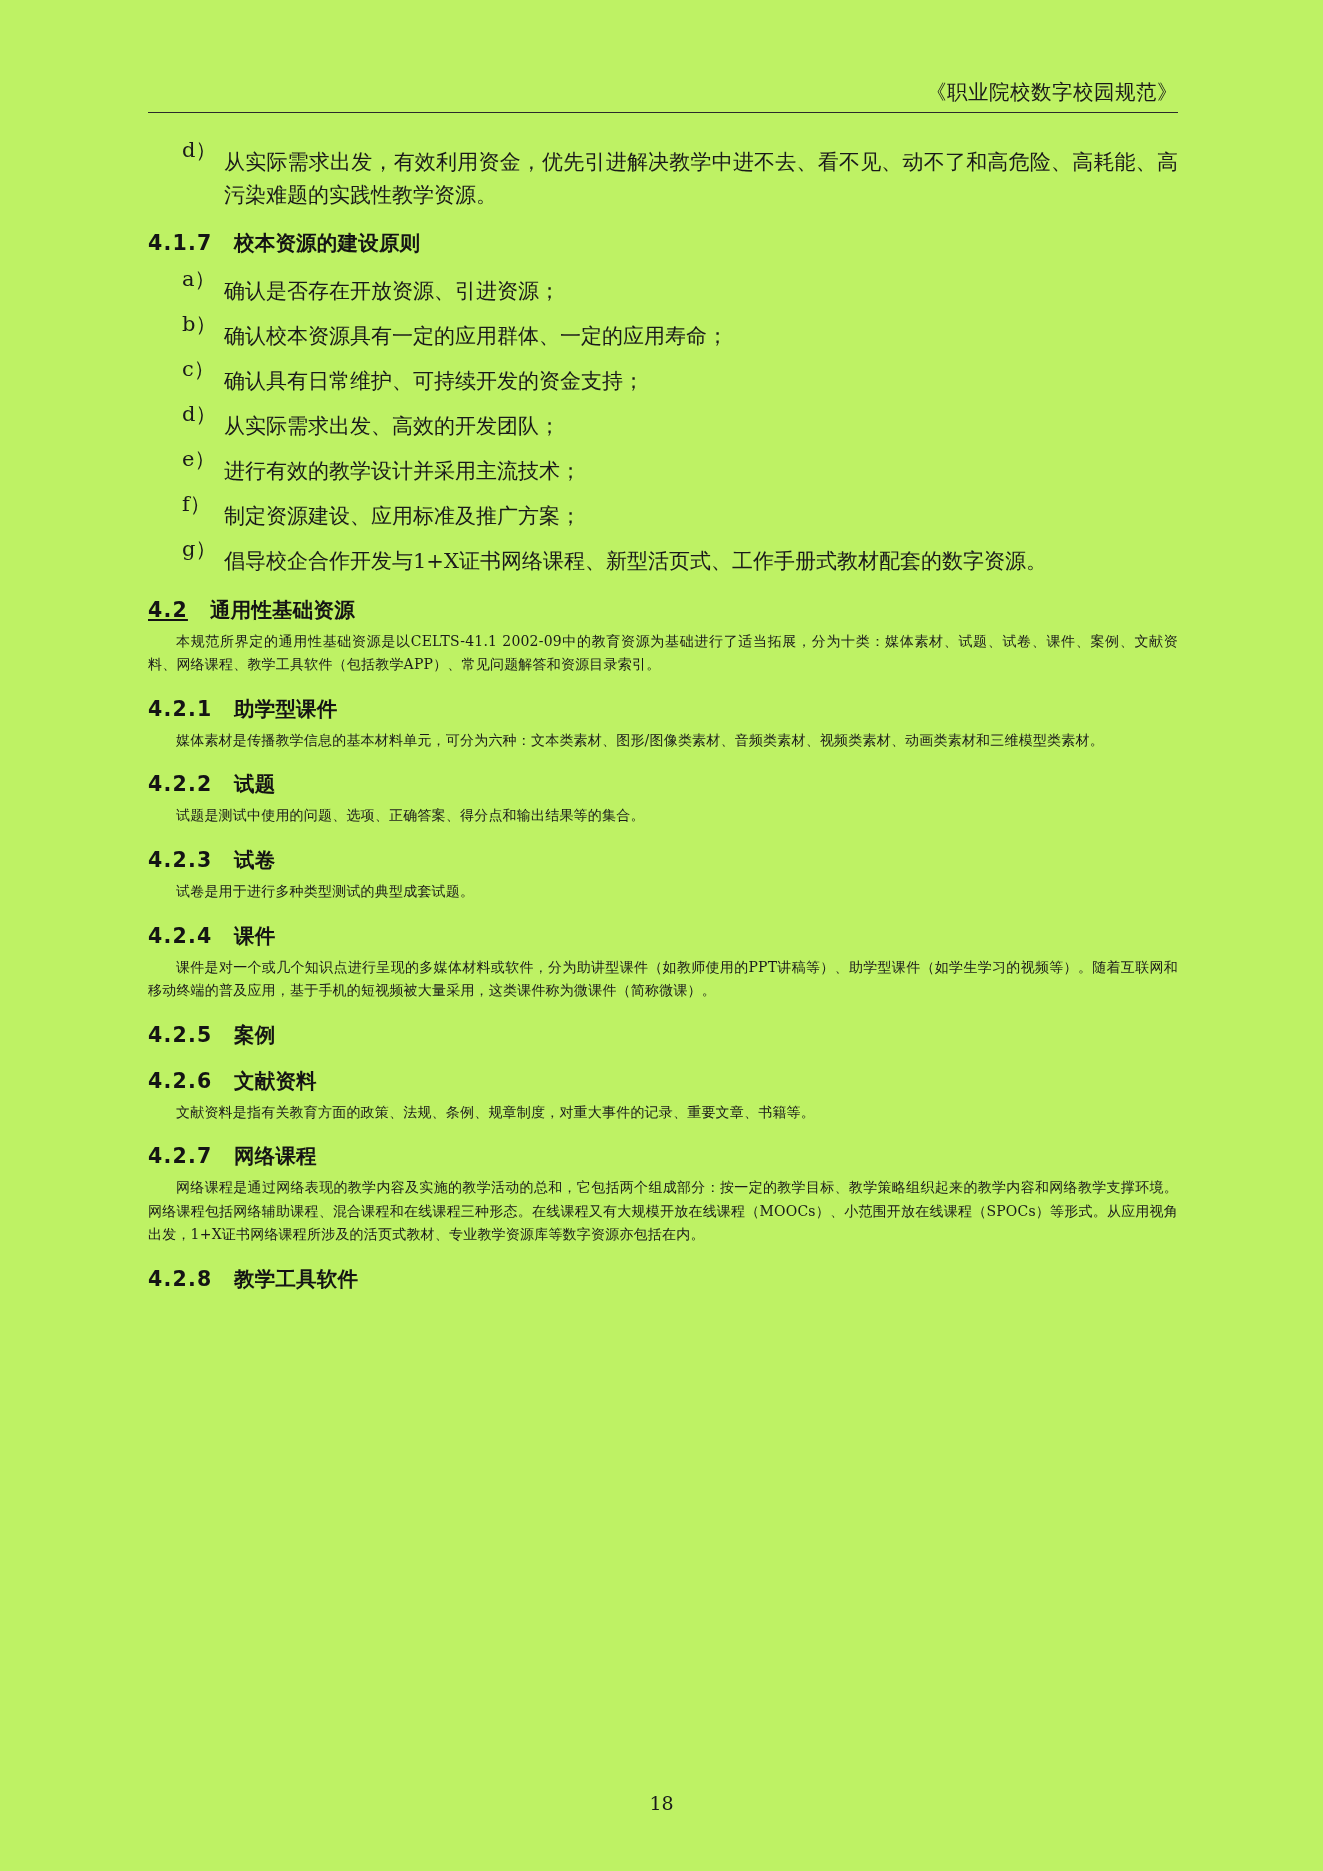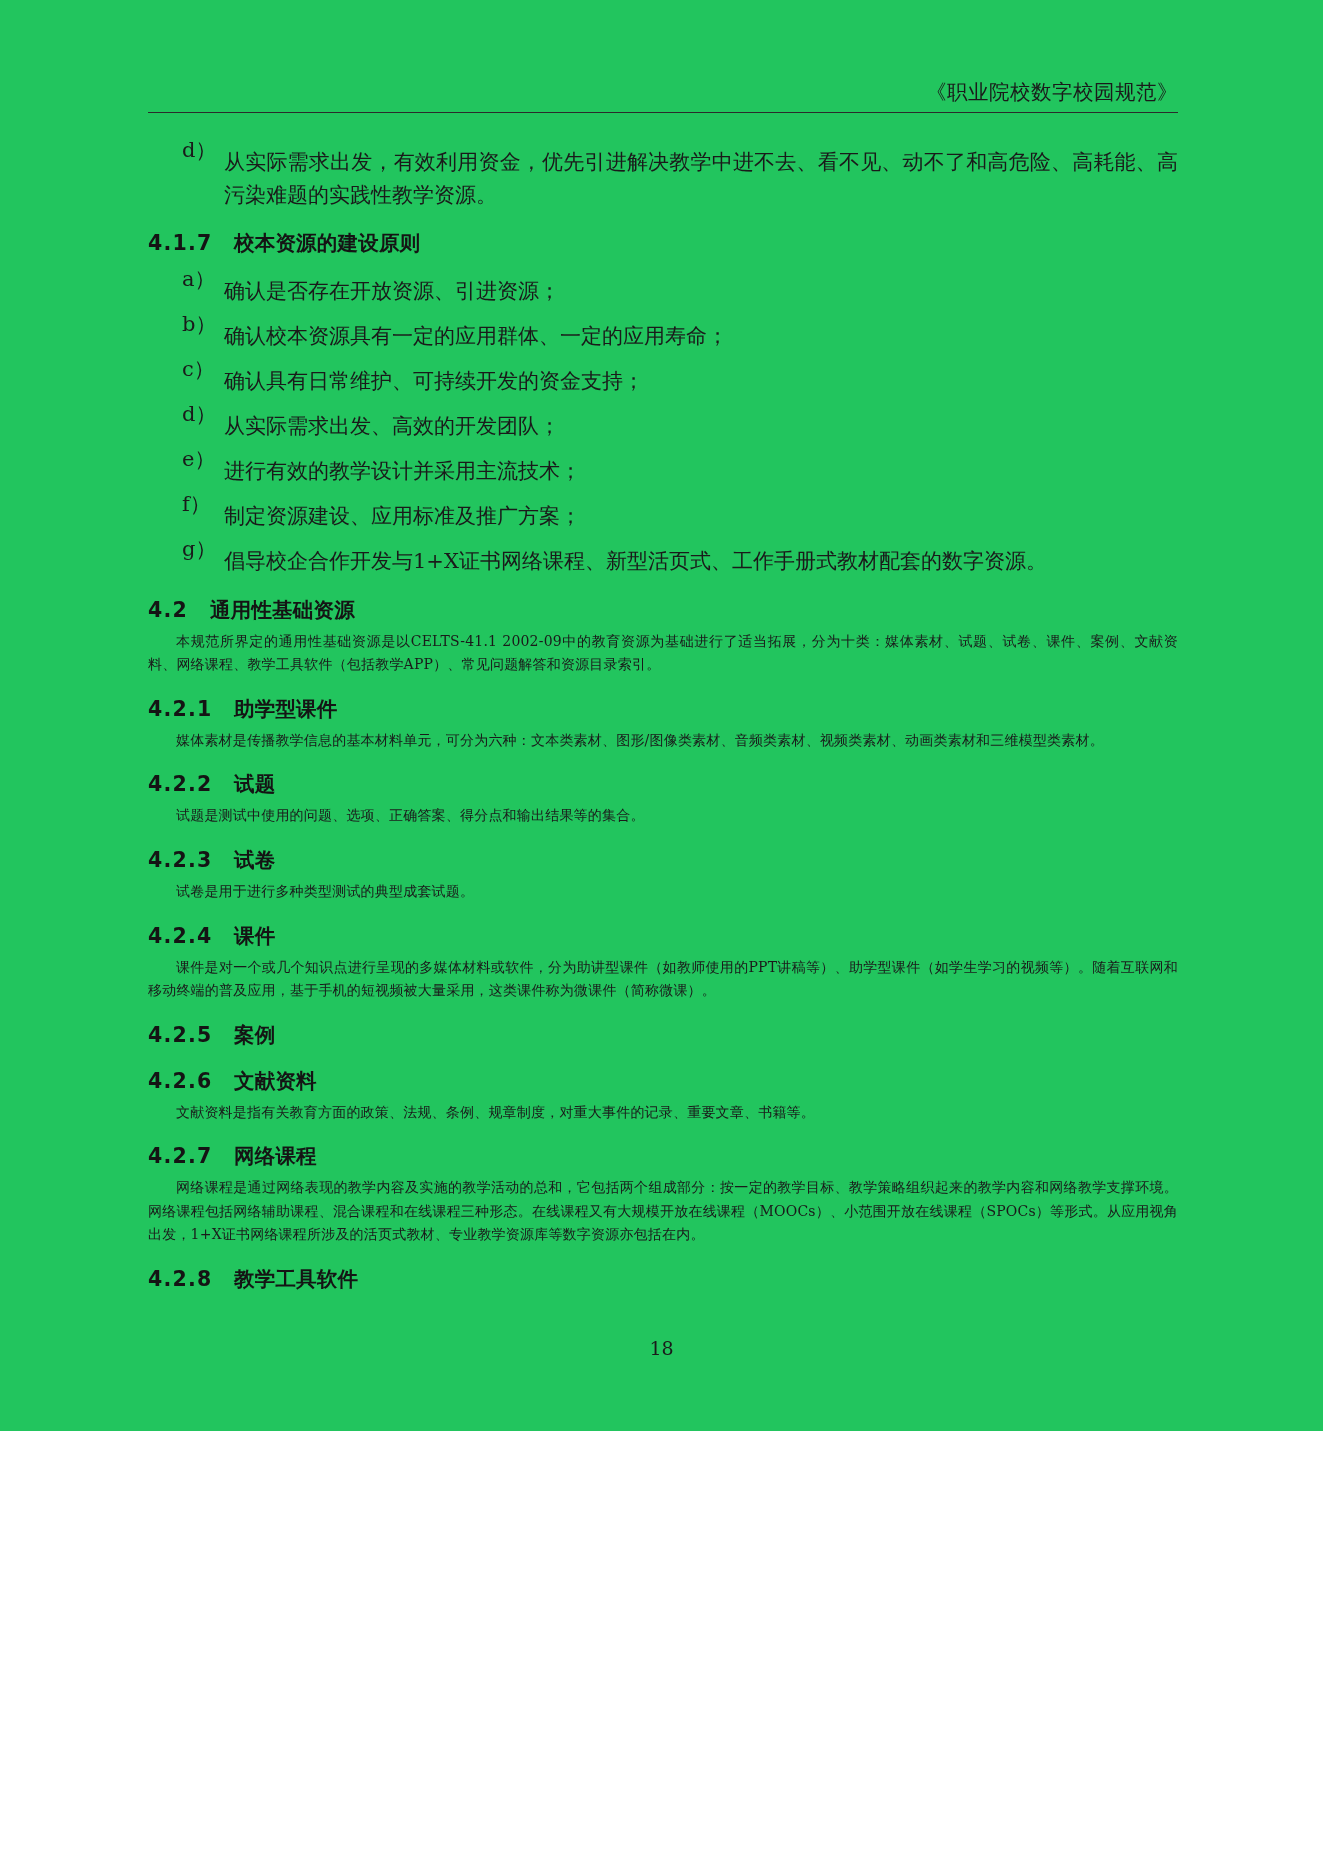--- a/index.html
+++ b/index.html
@@ -3,22 +3,22 @@
 <meta charset="utf-8">
 <style>
   html, body {
     margin: 0;
     padding: 0;
     background: #ffffff;
   }
   .page {
     position: relative;
     width: 1323px;
-    height: 1431px;
-    background: #22c55e;
+    height: 1871px;
+    background: #bef264;
     font-family: "DejaVu Serif", "Liberation Serif", serif;
     color: #1a1a1a;
     box-sizing: border-box;
     padding: 0;
     overflow: hidden;
   }
   .header {
     position: absolute;
     top: 78px;
     left: 148px;
@@ -54,20 +54,21 @@
     letter-spacing: 0.2px;
   }
   .sec-num {
     display: inline-block;
     min-width: 86px;
     letter-spacing: 1.2px;
     font-weight: bold;
   }
   .sec-num.wide {
     min-width: 62px;
+    text-decoration: underline;
   }
   .sec-title {
     font-weight: bold;
   }
   
   p.body {
     font-size: 14px;
     line-height: 1.68;
     margin: 6px 0 10px 0;
     text-indent: 2em;
@@ -98,21 +99,21 @@
     flex: 1 1 auto;
     text-align: justify;
     text-justify: inter-ideograph;
     margin-top: 12px;
   }
   ul.alpha.tight li {
     margin: 0.5px 0;
   }
   .pagenum {
     position: absolute;
-    bottom: 72px;
+    bottom: 57px;
     left: 0;
     width: 1323px;
     text-align: center;
     font-size: 19px;
     font-family: "DejaVu Serif", "Liberation Serif", serif;
     color: #1a1a1a;
   }
 </style>
 </head>
 <body>

